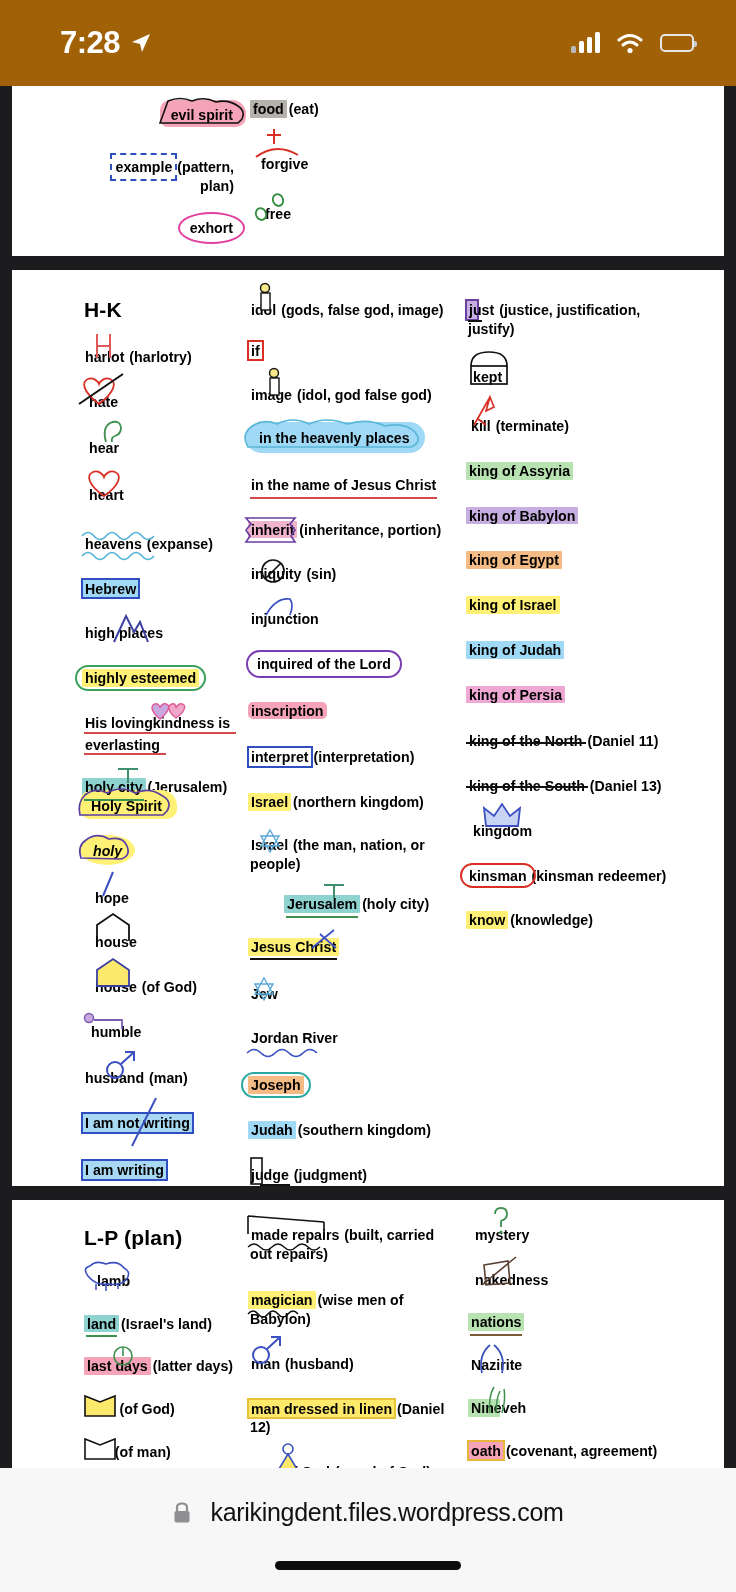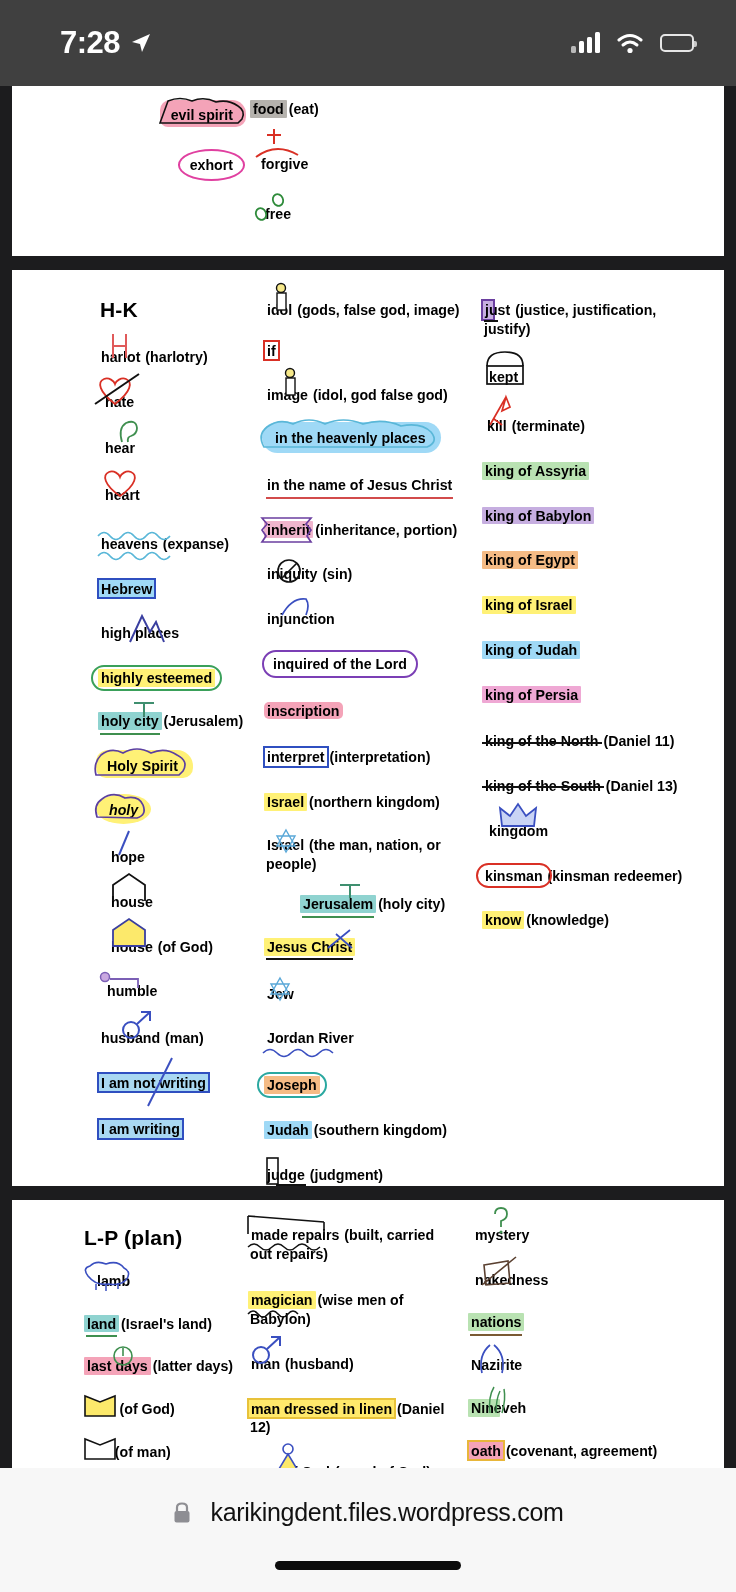--- a/index.html
+++ b/index.html
@@ -7,21 +7,21 @@
     width: 736px; height: 1592px;
     background: #1c1c1e;
     font-family: "Liberation Sans", sans-serif;
     overflow: hidden;
   }
 
   
   .statusbar {
     position: absolute; top: 0; left: 0;
     width: 736px; height: 86px;
-    background: #404040;
+    background: #a16207;
     display: flex; align-items: center;
     justify-content: space-between;
     padding: 0 42px 0 60px;
   }
   .sb-left { display: flex; align-items: center; gap: 9px; }
   .sb-time { color: #fff; font-size: 31px; font-weight: bold; letter-spacing: -0.5px; }
   .sb-right { display: flex; align-items: center; gap: 16px; }
   .loc-arrow { display: block; }
   .sig-bars { display: flex; align-items: flex-end; gap: 3px; height: 20px; }
   .sig-bars i { display: block; width: 5px; background: #fff; border-radius: 1.5px; }
@@ -164,20 +164,23 @@
         <div class="entry" style="margin-top:6px; margin-left:8px; height:26px;">
           <span class="term">
             <span class="hl hl-pink" style="left:-10px;right:-12px;top:-6px;bottom:-2px;border-radius:10px 14px 10px 8px;"></span>
             <svg class="deco" width="92" height="30" style="left:-12px;top:-9px;">
               <path d="M2 26 L10 4 Q22 -1 34 4 Q46 -1 58 5 Q70 2 80 9 Q88 14 84 22 L80 26 Z" fill="none" stroke="#111" stroke-width="1.6"></path>
             </svg>
             <span class="tx">evil spirit</span>
           </span>
         </div>
 
+        <div class="entry" style="margin-top:26px;">
+          <span class="term"><span class="bx bx-bluedash" style="left:-5px;right:-4px;top:-5px;bottom:-4px;"></span><span class="tx">example</span></span><span class="note"> (pattern, plan)</span>
+        </div>
 
         <div class="entry" style="margin-top:24px; margin-left:10px;">
           <span class="term"><span class="oval ov-pink" style="left:-11px;right:-11px;top:-7px;bottom:-6px;"></span><span class="tx">exhort</span></span>
         </div>
       </div>
 
       <div class="col" style="width:215px; padding-left:18px;">
         <div class="entry">
           <span class="term"><span class="hl hl-gray"></span><span class="tx">food</span></span><span class="note"> (eat)</span>
         </div>
@@ -198,21 +201,21 @@
             </svg>
             <span class="tx">free</span>
           </span>
         </div>
       </div>
       <div class="col" style="width:240px;"></div>
     </div>
   </div>
 
   <div class="page p-mid">
-    <div class="cols" style="padding:28px 0 0 16px;">
+    <div class="cols" style="padding:28px 0 0 0;">
 
       <div class="col" style="width:222px; padding-left:72px;">
         <div class="sec-title">H-K</div>
 
         <div class="entry" style="margin-top:26px;">
           <span class="term">
             <svg class="deco" width="30" height="30" style="left:8px;top:-16px;">
               <path d="M5 2 L5 26 M18 2 L18 26 M5 14 L18 14" stroke="#e05a5a" stroke-width="2" fill="none"></path>
             </svg>
             <span class="tx">harlot</span>
@@ -269,33 +272,41 @@
               <path d="M2 30 L14 4 L22 20 L28 10 L36 30" fill="none" stroke="#3a3fa0" stroke-width="2"></path>
             </svg>
             <span class="tx">high places</span>
           </span>
         </div>
 
         <div class="entry" style="margin-top:26px;">
           <span class="term"><span class="hl hl-yellow"></span><span class="oval ov-yellowg" style="left:-9px;right:-9px;top:-4px;bottom:-3px;border-radius:14px;"></span><span class="tx">highly esteemed</span></span>
         </div>
 
+        <div class="entry" style="margin-top:26px; width:152px;">
+          <svg class="deco" width="40" height="22" style="left:66px;top:-14px;">
+            <path d="M10 19 C1 12 0 5 5 4 C8 3 10 6 10 8 C10 6 13 3 16 4 C21 5 19 12 10 19 Z" fill="#c9a8e0" stroke="#e05a9a" stroke-width="1.4"></path>
+            <path d="M26 18 C18 12 17 5 22 4 C25 3 26 6 26 8 C27 6 29 3 32 4 C37 5 35 12 26 18 Z" fill="#f0a8c8" stroke="#e05a9a" stroke-width="1.4"></path>
+          </svg>
+          <span class="term" style="display:block;"><span class="ul ul-red" style="bottom:-1px;"></span><span class="tx">His lovingkindness is</span></span>
+          <span class="term" style="display:block; margin-top:3px;"><span class="ul ul-red" style="right:46%;bottom:-1px;"></span><span class="tx">everlasting</span></span>
+        </div>
 
         <div class="entry" style="margin-top:24px;">
           <span class="term">
             <span class="hl hl-teal"></span>
             <svg class="deco" width="30" height="18" style="left:30px;top:-13px;">
               <path d="M4 4 L24 4 M14 4 L14 17" stroke="#3f8f6f" stroke-width="2" fill="none"></path>
             </svg>
             <span class="ul ul-green" style="bottom:-4px;"></span>
             <span class="tx">holy city</span>
           </span><span class="note"> (Jerusalem)</span>
         </div>
 
-        <div class="entry" style="margin-top:26px; margin-left:6px;">
+        <div class="entry" style="margin-left:6px;">
           <span class="term">
             <span class="hl hl-yellow" style="left:-10px;right:-14px;top:-7px;bottom:-3px;border-radius:12px 16px 10px 10px;"></span>
             <svg class="deco" width="104" height="32" style="left:-13px;top:-10px;">
               <path d="M3 28 Q0 16 8 8 Q18 0 30 6 Q44 -2 58 6 Q72 0 84 8 Q96 14 90 24 L86 28 Z" fill="none" stroke="#5b3fa0" stroke-width="1.7"></path>
             </svg>
             <span class="tx">Holy Spirit</span>
           </span>
         </div>
 
         <div class="entry" style="margin-top:26px; margin-left:8px;font-style:italic;">

